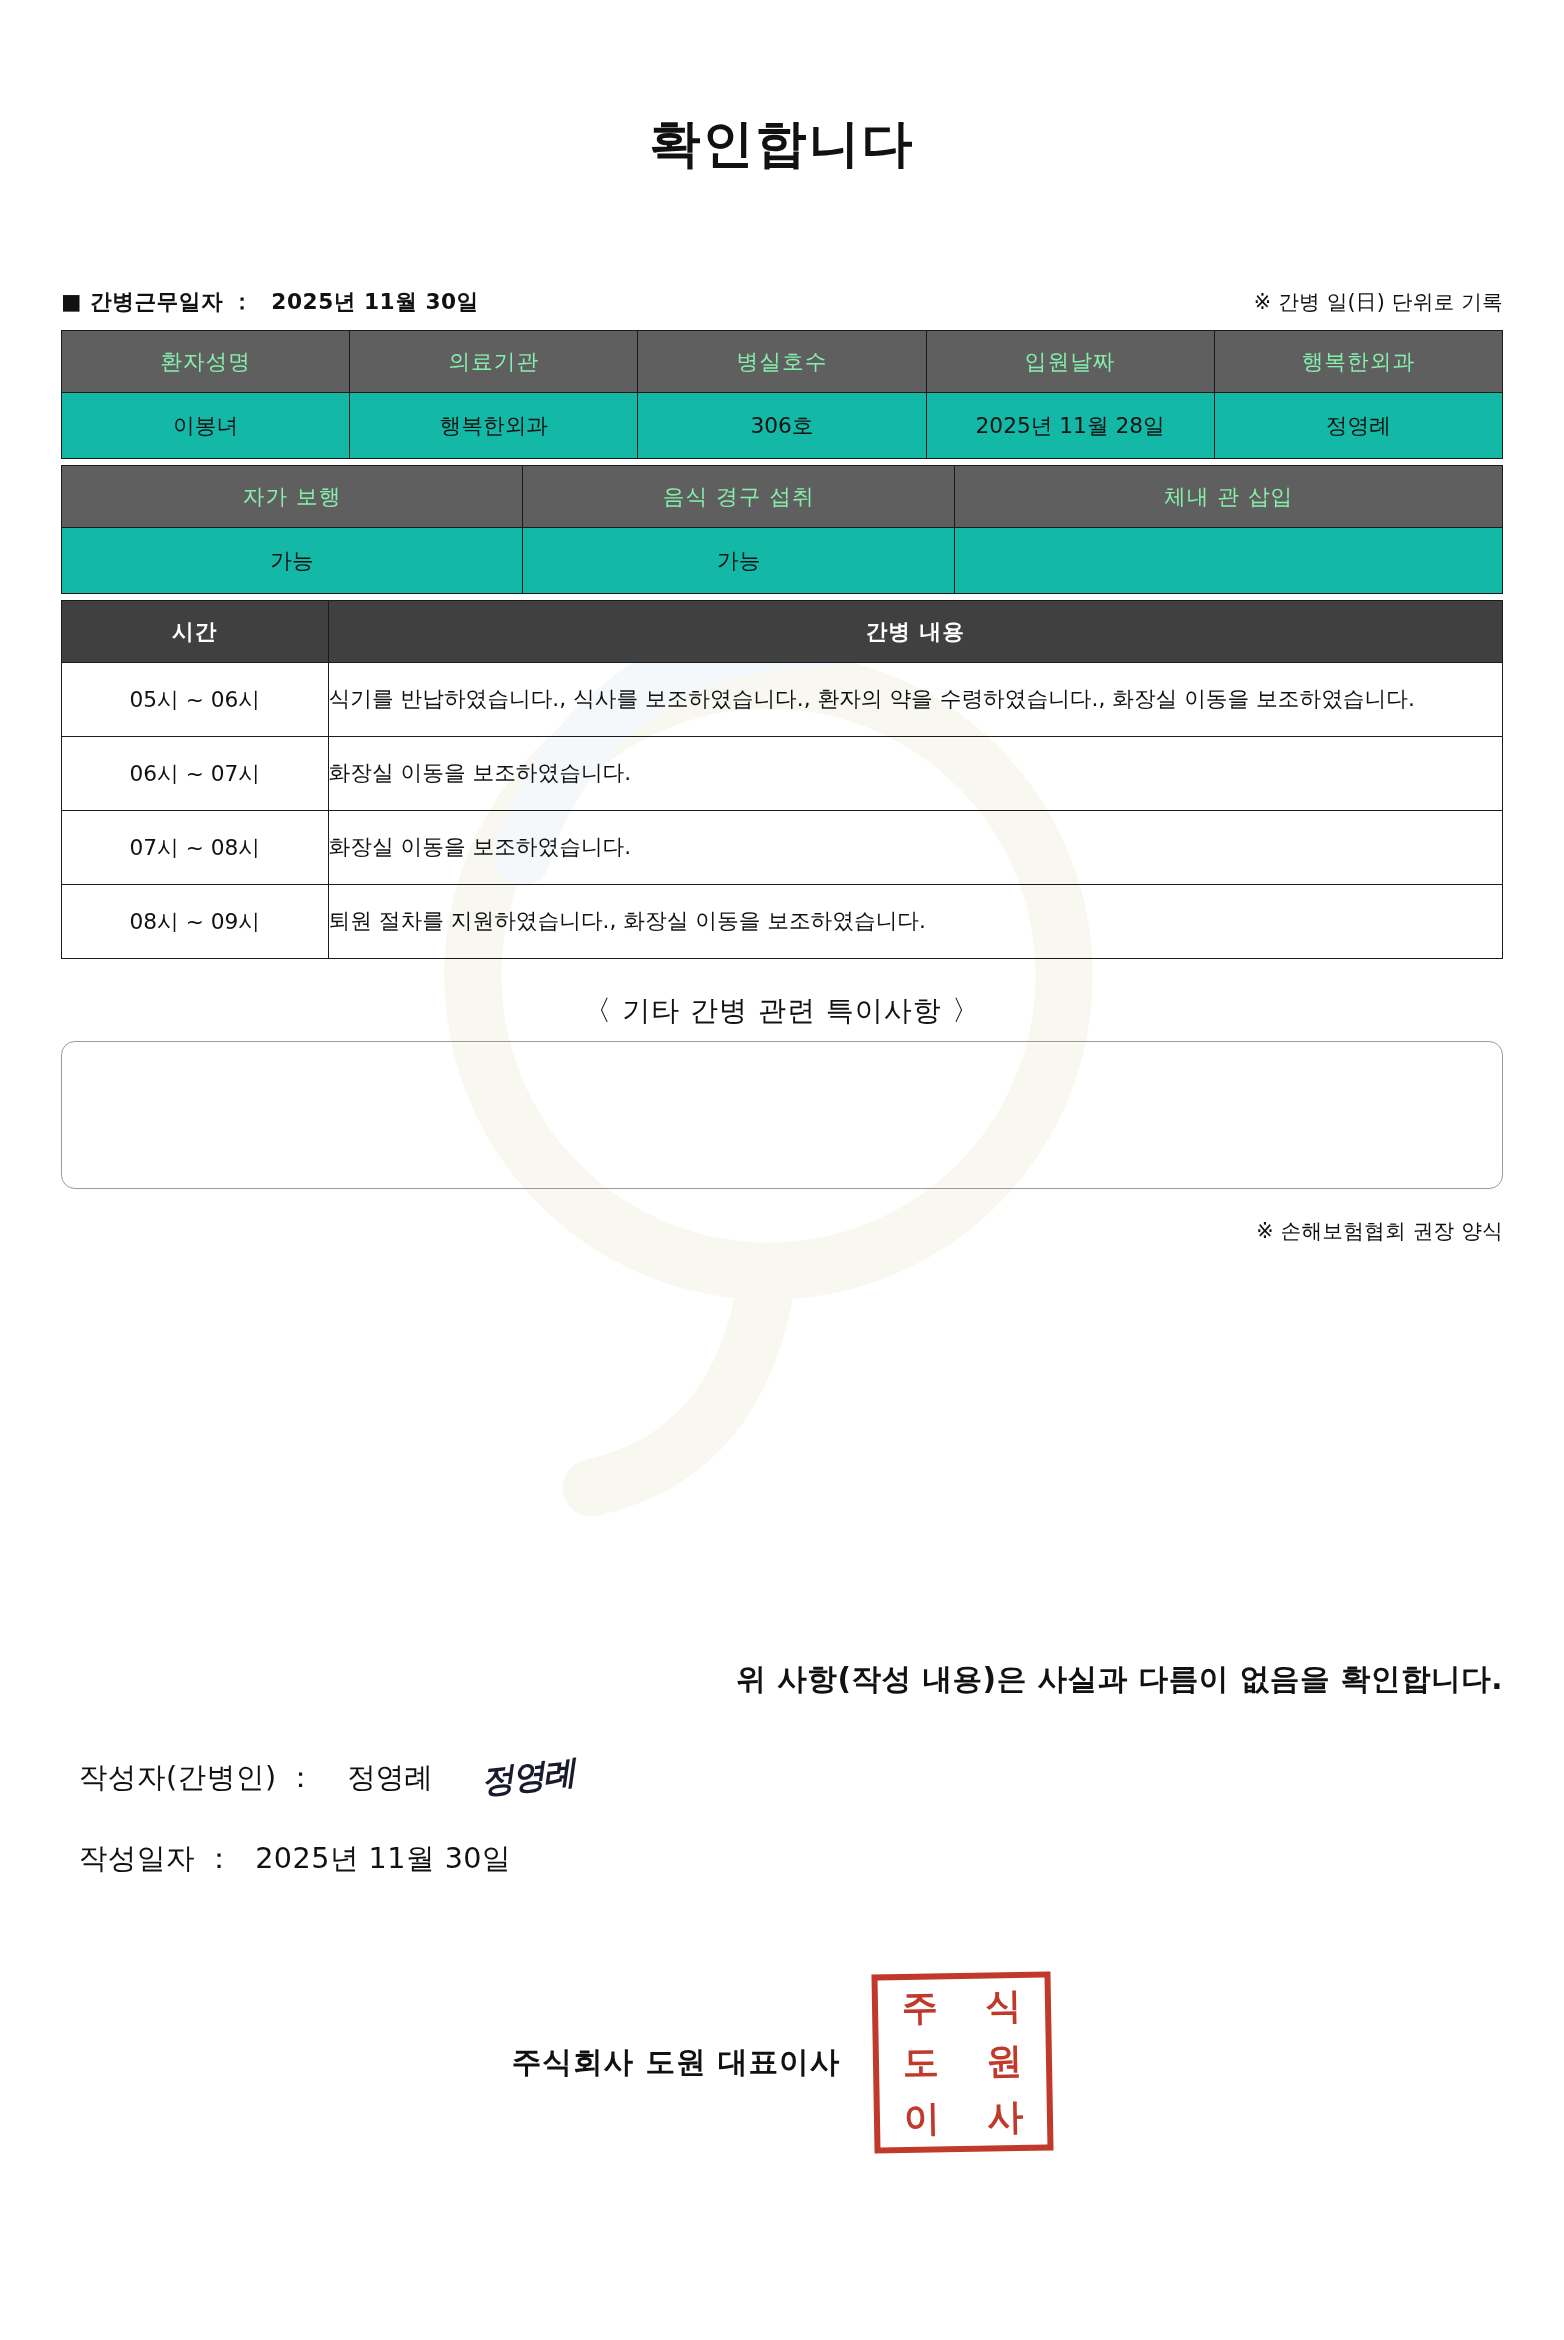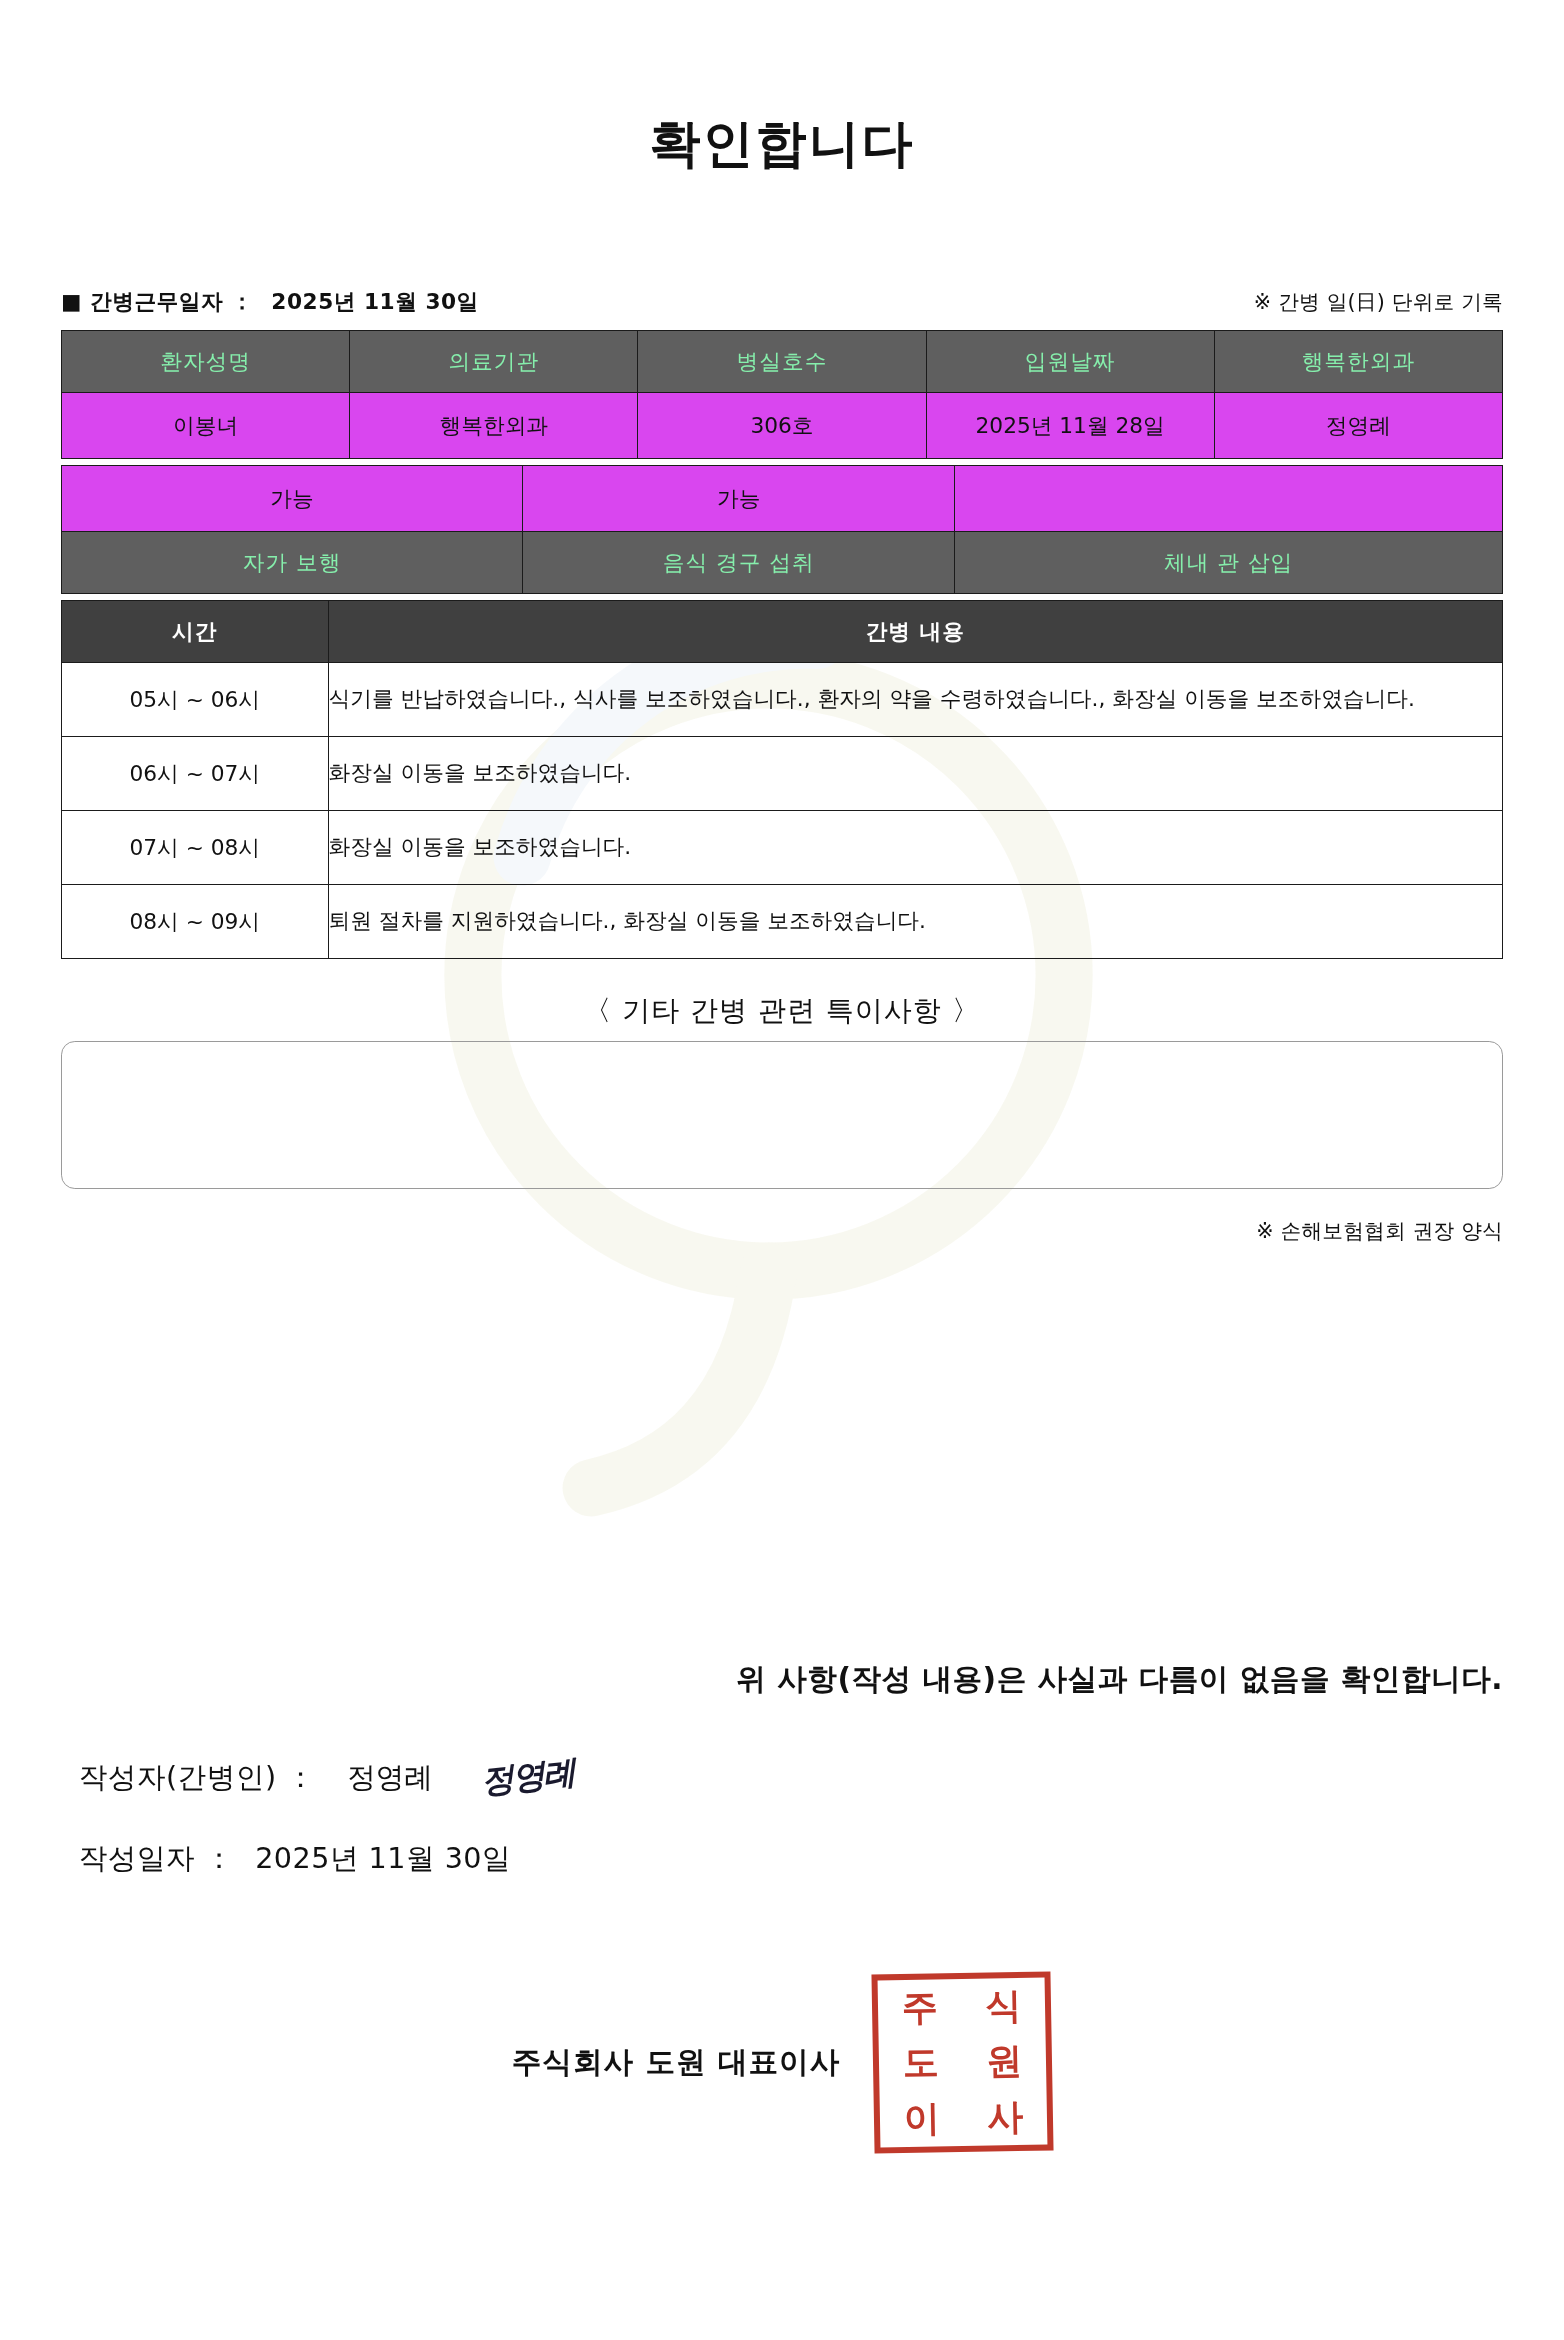--- a/index.html
+++ b/index.html
@@ -78,21 +78,21 @@
   }
   .hdr {
     background: #5f5f5f;
     color: #86efac;
     font-weight: bold;
     height: 61px;
     letter-spacing: 1px;
   }
   .val {
     height: 65px;
-    background: #d946ef;
+    background: #14b8a6;
   }
 
   .spacer-6 { height: 5.9px; }
 
   
   table.care {
     width: 100%;
     border-collapse: collapse;
     table-layout: fixed;
     margin-top: 5.9px;
@@ -263,28 +263,28 @@
   <div class="spacer-6"></div>
 
   <table class="grid">
     <colgroup>
       <col style="width:32%">
         <col style="width:30%">
         <col style="width:38%">
     </colgroup>
     <tbody>
         <tr>
+      <td class="hdr">자가 보행</td>
+      <td class="hdr">음식 경구 섭취</td>
+      <td class="hdr">체내 관 삽입</td>
+    </tr>
+    <tr>
       <td class="val">가능</td>
       <td class="val">가능</td>
       <td class="val"></td>
-    </tr>
-    <tr>
-      <td class="hdr">자가 보행</td>
-      <td class="hdr">음식 경구 섭취</td>
-      <td class="hdr">체내 관 삽입</td>
     </tr>
   </tbody>
     </table>
 
   <table class="care">
     <colgroup>
       <col style="width:18.5%">
         <col style="width:81.5%">
     </colgroup>
     <tbody>

